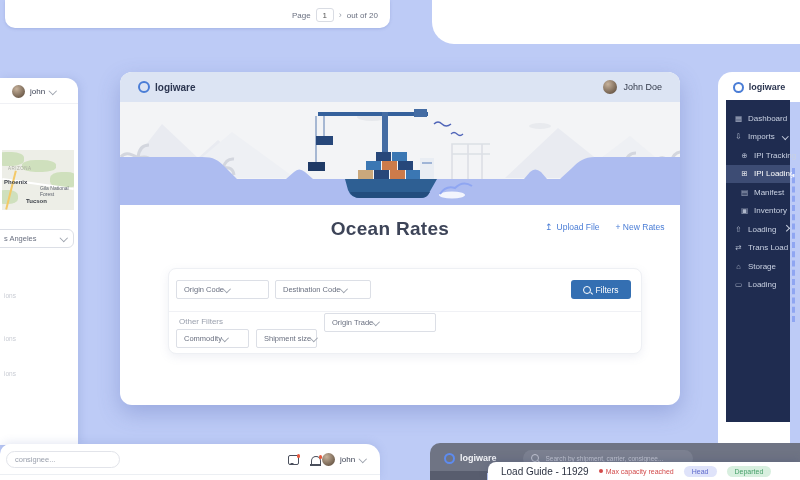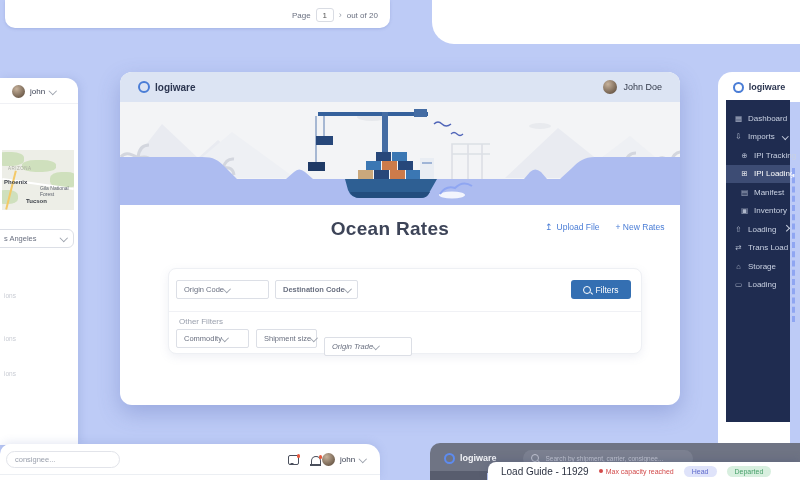--- a/index.html
+++ b/index.html
@@ -207,39 +207,39 @@
   <span class="link-btn">
     <span>+ New Rates</span>
   </span>
 </div>
 
 <div class="abs filter-card">
   <div class="select" style="left:7px;top:11px;width:93px;">
     <span class="txt">Origin Code</span>
     <span class="chev"></span>
   </div>
-  <div class="select" style="left:106px;top:11px;width:83px;font-weight:bold;">
+  <div class="select" style="left:106px;top:11px;width:96px;">
     <span class="txt">Destination Code</span>
     <span class="chev"></span>
   </div>
   <button class="search-btn">
     <span class="mag"></span>
     <span>Filters</span>
   </button>
   <div class="fc-divider"></div>
   <div class="other-label">Other Filters</div>
   <div class="select" style="left:7px;top:60px;width:73px;">
     <span class="txt">Commodity</span>
     <span class="chev"></span>
   </div>
   <div class="select" style="left:87px;top:60px;width:61px;">
     <span class="txt">Shipment size</span>
     <span class="chev"></span>
   </div>
-  <div class="select" style="left:155px;top:68px;width:88px;font-style:italic;">
+  <div class="select" style="left:155px;top:44px;width:112px;">
     <span class="txt">Origin Trade</span>
     <span class="chev"></span>
   </div>
 </div>
 
 <div class="abs rs-top">
   <span class="brand" style="font-size:9px;">
     <span class="ring" style="width:7px;height:7px;border-width:2.2px;"></span>
     <span>logiware</span>
   </span>

